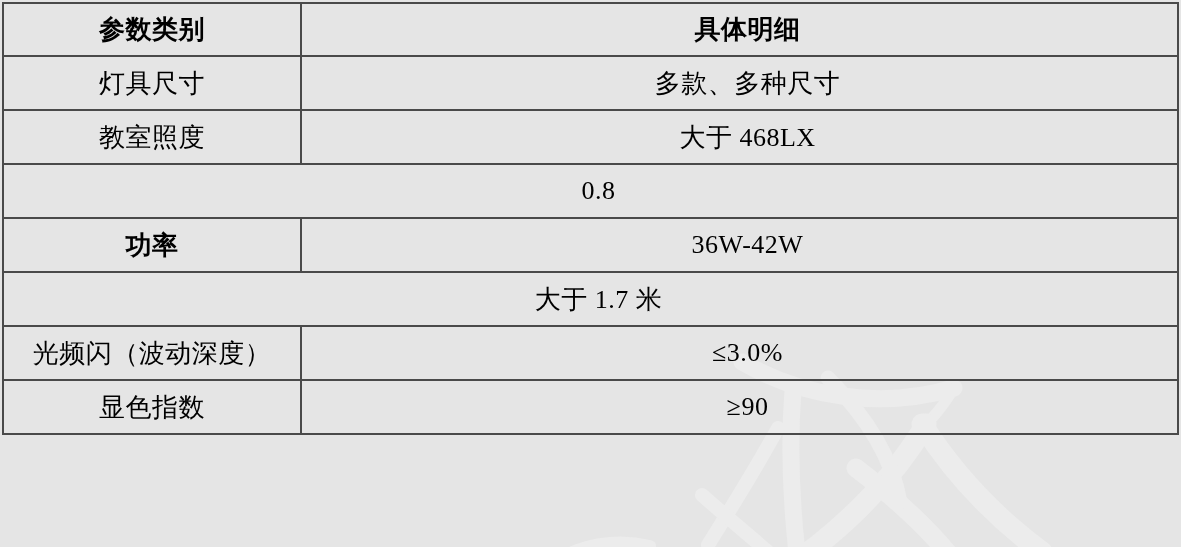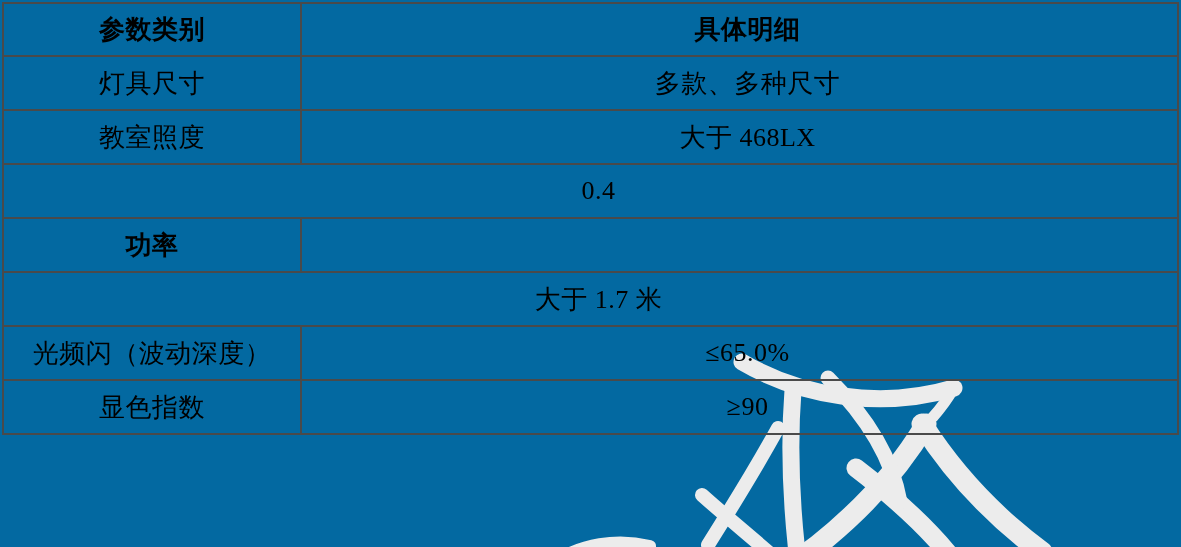--- a/index.html
+++ b/index.html
@@ -10,21 +10,21 @@
     overflow: hidden;
     background: #ffffff;
     font-family: "Liberation Serif", "DejaVu Serif", serif;
   }
   * { box-sizing: border-box; }
 
   .stage {
     position: relative;
     width: 1181px;
     height: 547px;
-    background: #0369a1;
+    background: #e5e5e5;
   }
 
   
   .watermark {
     position: absolute;
     left: 0; top: 0;
     width: 1181px; height: 547px;
     z-index: 0;
     pointer-events: none;
   }
@@ -102,35 +102,36 @@
     <div class="tcell param-col">灯具尺寸</div>
     <div class="tcell value-col">多款、多种尺寸</div>
   </div>
 
   <div class="trow">
     <div class="tcell param-col">教室照度</div>
     <div class="tcell value-col">大于 468LX</div>
   </div>
 
   <div class="trow">
-    <div class="tcell value-col">0.4</div>
+    <div class="tcell value-col">0.8</div>
   </div>
 
   <div class="trow">
     <div class="tcell param-col bold">功率</div>
+    <div class="tcell value-col">36W-42W</div>
   </div>
 
   <div class="trow">
     <div class="tcell value-col">大于 1.7 米</div>
   </div>
 
 
   <div class="trow">
     <div class="tcell param-col">光频闪（波动深度）</div>
-    <div class="tcell value-col">≤65.0%</div>
+    <div class="tcell value-col">≤3.0%</div>
   </div>
 
   <div class="trow">
     <div class="tcell param-col">显色指数</div>
     <div class="tcell value-col">≥90</div>
   </div>
 </div>
   </div>
 
 </div>

